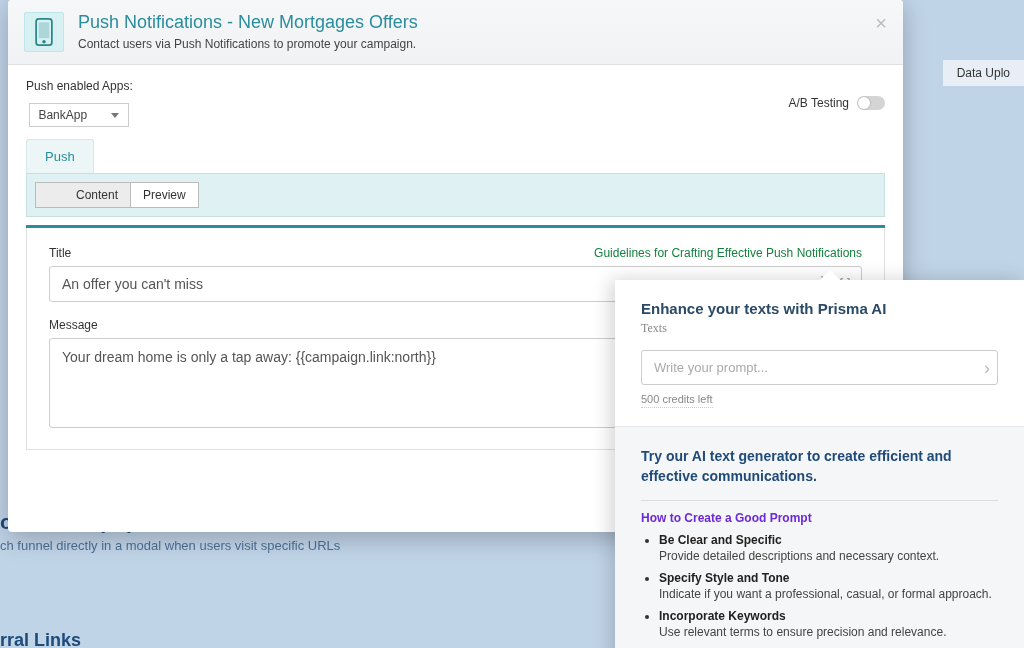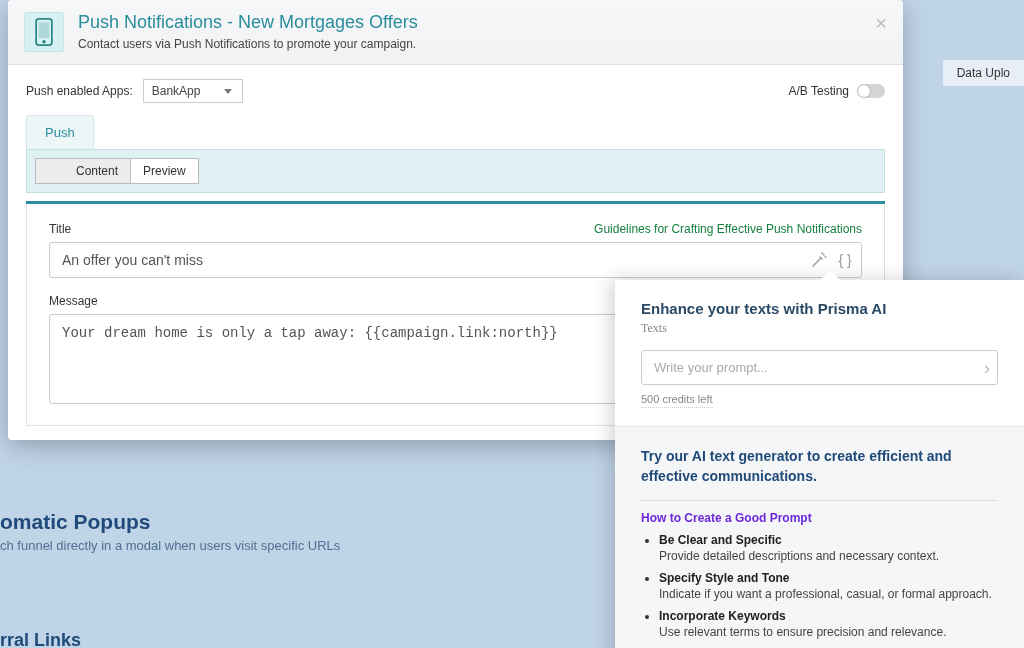--- a/index.html
+++ b/index.html
@@ -5,21 +5,21 @@
   * { box-sizing: border-box; margin: 0; padding: 0; font-family: Arial, Helvetica, sans-serif; }
   body { background: #c0d4e8; width: 1024px; height: 648px; overflow: hidden; position: relative; font-size: 13px; color: #333; }
 
   .bg-upload { position: absolute; right: 0; top: 60px; background: #e8eef6; padding: 6px 14px; font-size: 12px; color: #333; }
   .bg-section { position: absolute; left: 0; top: 510px; color: #2a5a8b; }
   .bg-section h2 { font-size: 21px; font-weight: bold; color: #1f4a79; }
   .bg-section p { font-size: 13px; color: #4e6f93; margin-top: 4px; }
   .bg-section2 { position: absolute; left: 0; top: 630px; color: #1f4a79; font-size: 18px; font-weight: bold; }
 
   .modal {
-    position: absolute; left: 8px; top: 0; width: 895px; height: 440px;
+    position: absolute; left: 8px; top: 0; width: 895px; height: 532px;
     background: #fff; border-radius: 4px; box-shadow: 0 6px 24px rgba(0,0,0,0.25);
     overflow: visible;
   }
   .modal-header {
     background: linear-gradient(#f6f7f8,#f1f2f3);
     border-bottom: 1px solid #e0e0e0;
     padding: 12px 16px; display: flex; align-items: flex-start; gap: 14px;
     border-radius: 4px 4px 0 0;
   }
   .modal-icon {
@@ -27,21 +27,21 @@
     display: flex; align-items: center; justify-content: center;
     border-radius: 2px;
   }
   .modal-icon svg { width: 22px; height: 28px; fill: #2a8889; }
   .modal-title { font-size: 18px; color: #2a8d9e; font-weight: 500; }
   .modal-sub { font-size: 12px; color: #444; margin-top: 4px; }
   .modal-close { position: absolute; right: 16px; top: 12px; font-size: 20px; color: #bbb; cursor: pointer; }
 
   .modal-body { padding: 14px 18px 0 18px; }
   .row-apps { display: flex; align-items: center; justify-content: space-between; }
-  .apps-left { display: flex; align-items: center; gap: 10px; }
+  .apps-left { display: flex; align-items: center; gap: 10px; flex-direction: column; }
   .apps-label { font-size: 12px; color: #333; }
   .select {
     border: 1px solid #ccc; background: #fff; padding: 4px 8px;
     display: inline-flex; align-items: center; gap: 24px; font-size: 12px; color: #444;
     min-width: 100px; cursor: pointer;
   }
   .select .caret { border-left: 4px solid transparent; border-right: 4px solid transparent; border-top: 5px solid #777; width:0;height:0; }
   .ab { display:flex; align-items:center; gap:8px; font-size:12px; color:#333; }
   .toggle { width: 28px; height: 14px; background: #d4d4d4; border-radius: 10px; position: relative; cursor: pointer; }
   .toggle::after { content:""; width:12px; height:12px; background:#fff; border-radius:50%; position:absolute; top:1px; left:1px; box-shadow:0 0 2px rgba(0,0,0,0.3); }
@@ -58,21 +58,21 @@
   .panel-divider { height:3px; background:#2a8d9e; margin-top:8px; }
   .form-area { background:#fff; border:1px solid #e0e0e0; border-top:none; padding:18px 22px; }
 
   .field-row { display:flex; justify-content:space-between; align-items:center; margin-bottom:6px; }
   .field-label { font-size:12px; color:#333; }
   .guidelines { font-size:12px; color:#15803d; cursor:pointer; }
   .input-wrap { position:relative; }
   .text-input { width:100%; border:1px solid #ccc; border-radius:3px; padding:9px 60px 9px 12px; font-size:14px; color:#555; }
   .input-icons { position:absolute; right:6px; top:50%; transform:translateY(-50%); display:flex; gap:4px; }
   .icon-btn { width:22px; height:22px; display:flex; align-items:center; justify-content:center; color:#999; cursor:pointer; font-size:14px; }
-  .msg-area { width:100%; border:1px solid #ccc; border-radius:3px; padding:10px 12px; font-size:14px; color:#555; height:90px; resize:none;font-family:Liberation Mono, monospace; }
+  .msg-area { width:100%; border:1px solid #ccc; border-radius:3px; padding:10px 12px; font-size:14px; color:#555; height:90px; resize:none; }
   .mt { margin-top:16px; }
 
   
   .ai-panel {
     position:absolute; left:615px; top:280px; width:409px; height:387px;
     background:#fff; box-shadow: -4px 0 18px rgba(0,0,0,0.18);
   }
   .ai-inner { padding:20px 26px 0 26px; }
   .ai-arrow {
     position:absolute; top:-10px; left:205px; width:0;height:0;

